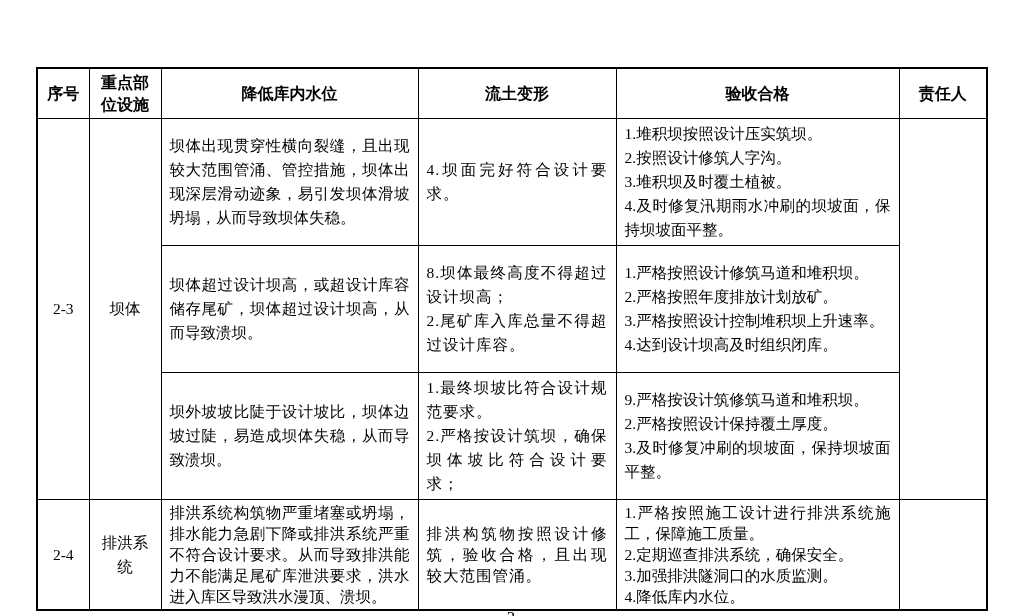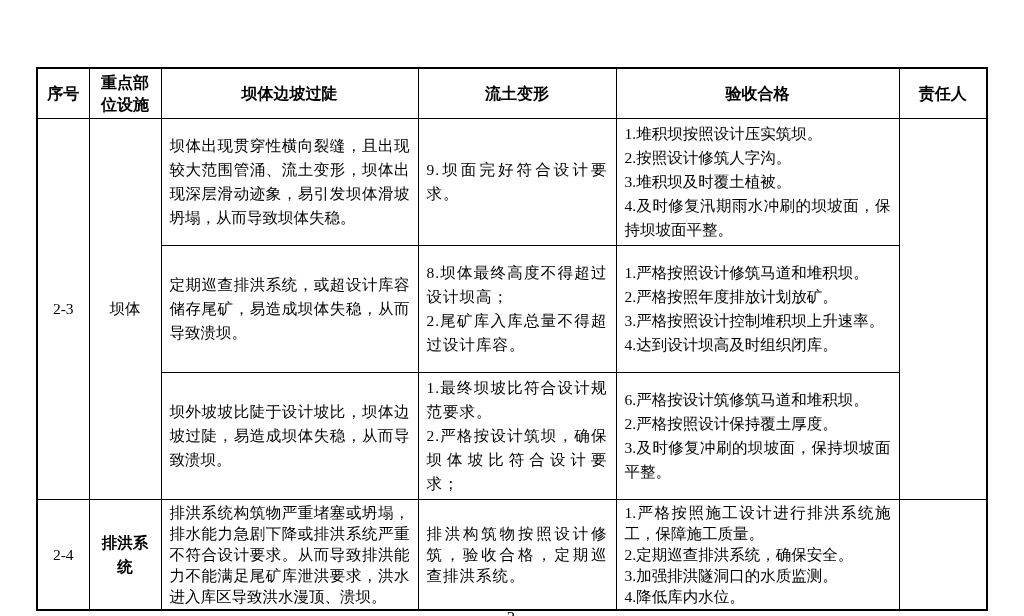--- a/index.html
+++ b/index.html
@@ -68,21 +68,21 @@
     letter-spacing: 1px;
   }
   .risk-table td.cell-person {
     white-space: normal;
   }
   tr.r1 { height: 127px; }
   tr.r2 { height: 127px; }
   tr.r3 { height: 115px; }
   tr.r4 { height: 104px; }
   tr.r4 td { line-height: 21px; padding-top: 2px; padding-bottom: 2px; }
-  tr.r4 td.cell-facility { line-height: 24px; font-weight: bold; }
+  tr.r4 td.cell-facility { line-height: 24px; }
 
   .page-number {
     position: absolute;
     left: 0;
     top: 584px;
     width: 1024px;
     text-align: center;
     font-size: 17px;
     letter-spacing: 2px;
   }
@@ -98,60 +98,60 @@
       <col class="col-fac">
       <col class="col-risk">
       <col class="col-resp">
       <col class="col-meas">
       <col class="col-who">
     </colgroup>
     <thead>
       <tr>
         <th>序号</th>
         <th>重点部位设施</th>
-        <th>坝体边坡过陡</th>
+        <th>降低库内水位</th>
         <th>流土变形</th>
         <th>验收合格</th>
         <th>责任人</th>
       </tr>
     </thead>
     <tbody>
       <tr class="r1">
         <td class="cell-seq" rowspan="3">2-3</td>
         <td class="cell-facility" rowspan="3">坝体</td>
-        <td class="cell-risk">坝体出现贯穿性横向裂缝，且出现较大范围管涌、流土变形，坝体出现深层滑动迹象，易引发坝体滑坡坍塌，从而导致坝体失稳。</td>
-        <td class="cell-responsibility">9.坝面完好符合设计要求。</td>
+        <td class="cell-risk">坝体出现贯穿性横向裂缝，且出现较大范围管涌、管控措施，坝体出现深层滑动迹象，易引发坝体滑坡坍塌，从而导致坝体失稳。</td>
+        <td class="cell-responsibility">4.坝面完好符合设计要求。</td>
         <td class="cell-measures">1.堆积坝按照设计压实筑坝。
 2.按照设计修筑人字沟。
 3.堆积坝及时覆土植被。
 4.及时修复汛期雨水冲刷的坝坡面，保持坝坡面平整。</td>
         <td class="cell-person" rowspan="3"></td>
       </tr>
       <tr class="r2">
-        <td class="cell-risk">定期巡查排洪系统，或超设计库容储存尾矿，易造成坝体失稳，从而导致溃坝。</td>
+        <td class="cell-risk">坝体超过设计坝高，或超设计库容储存尾矿，坝体超过设计坝高，从而导致溃坝。</td>
         <td class="cell-responsibility">8.坝体最终高度不得超过设计坝高；
 2.尾矿库入库总量不得超过设计库容。</td>
         <td class="cell-measures">1.严格按照设计修筑马道和堆积坝。
 2.严格按照年度排放计划放矿。
 3.严格按照设计控制堆积坝上升速率。
 4.达到设计坝高及时组织闭库。</td>
       </tr>
       <tr class="r3">
         <td class="cell-risk">坝外坡坡比陡于设计坡比，坝体边坡过陡，易造成坝体失稳，从而导致溃坝。</td>
         <td class="cell-responsibility">1.最终坝坡比符合设计规范要求。
 2.严格按设计筑坝，确保坝体坡比符合设计要求；</td>
-        <td class="cell-measures">6.严格按设计筑修筑马道和堆积坝。
+        <td class="cell-measures">9.严格按设计筑修筑马道和堆积坝。
 2.严格按照设计保持覆土厚度。
 3.及时修复冲刷的坝坡面，保持坝坡面平整。</td>
       </tr>
       <tr class="r4">
         <td class="cell-seq">2-4</td>
         <td class="cell-facility">排洪系统</td>
         <td class="cell-risk">排洪系统构筑物严重堵塞或坍塌，排水能力急剧下降或排洪系统严重不符合设计要求。从而导致排洪能力不能满足尾矿库泄洪要求，洪水进入库区导致洪水漫顶、溃坝。</td>
-        <td class="cell-responsibility">排洪构筑物按照设计修筑，验收合格，定期巡查排洪系统。</td>
+        <td class="cell-responsibility">排洪构筑物按照设计修筑，验收合格，且出现较大范围管涌。</td>
         <td class="cell-measures">1.严格按照施工设计进行排洪系统施工，保障施工质量。
 2.定期巡查排洪系统，确保安全。
 3.加强排洪隧洞口的水质监测。
 4.降低库内水位。</td>
         <td class="cell-person"></td>
       </tr>
     </tbody>
   </table>
 
   <div class="page-number">— 3 —</div>

